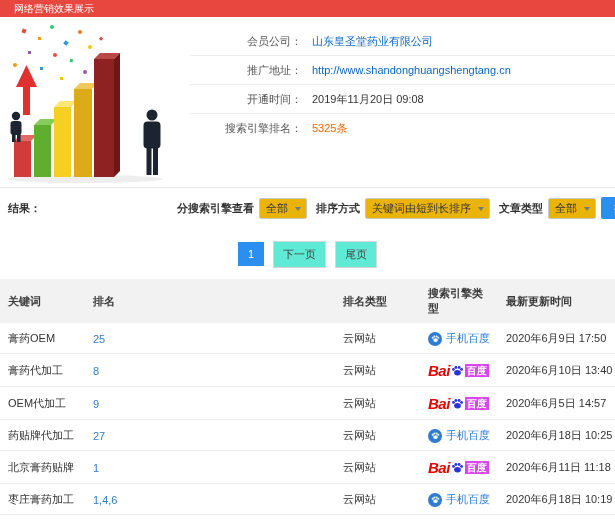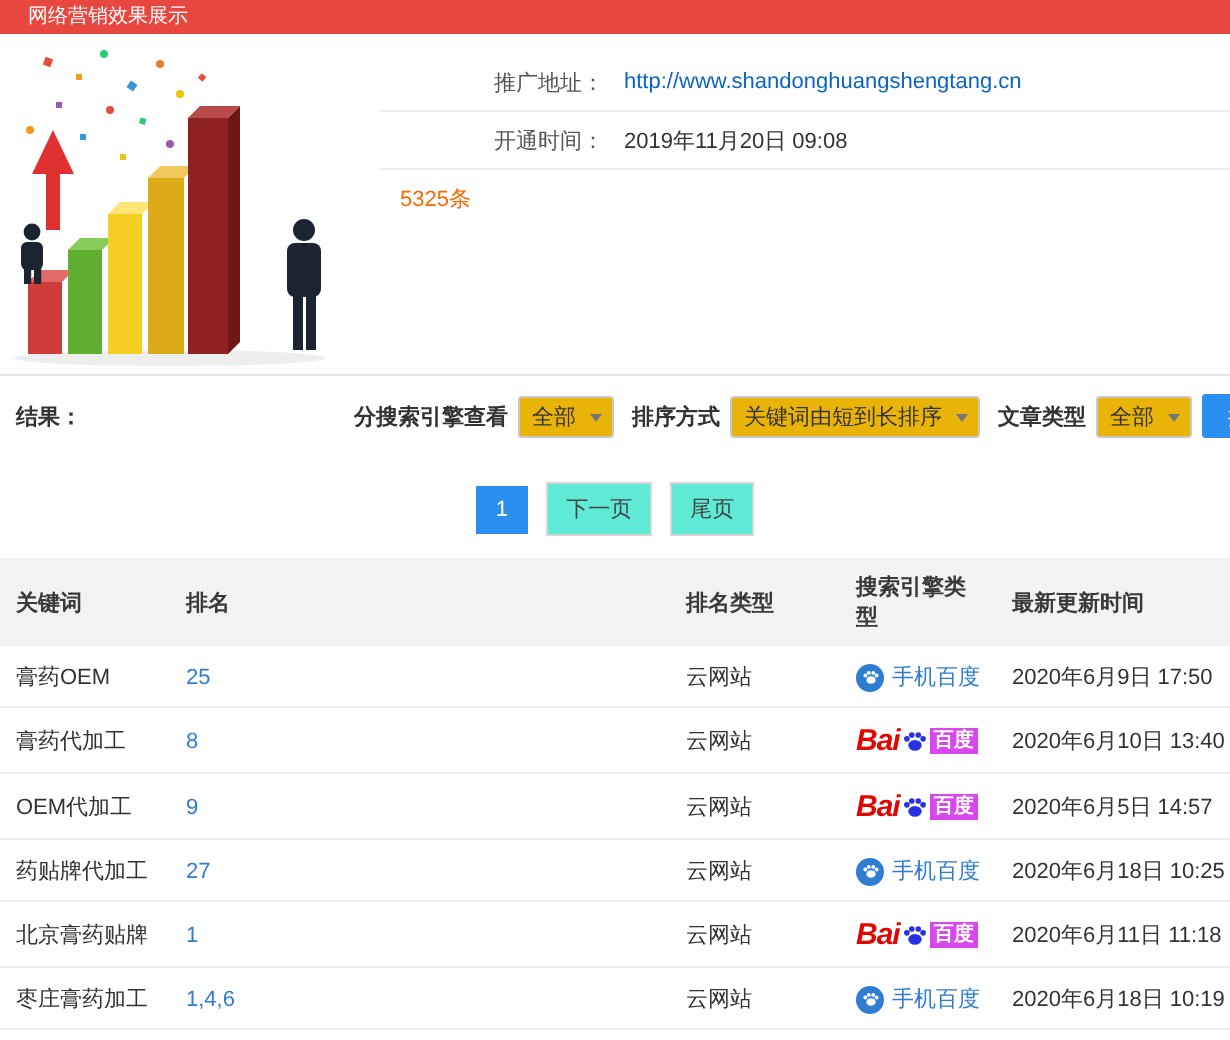--- a/index.html
+++ b/index.html
@@ -132,28 +132,33 @@
       <g fill="#1b2430">
         <circle cx="152" cy="98" r="5.5"></circle>
         <rect x="143.5" y="104.5" width="17" height="27" rx="4"></rect>
         <rect x="146.5" y="131" width="5" height="27"></rect>
         <rect x="153" y="131" width="5" height="27"></rect>
       </g>
     </svg>
   </div>
   <div class="fields">
     <div class="field-row">
+      <span class="f-label">会员公司：</span>
+      <span class="f-value link">山东皇圣堂药业有限公司</span>
+    </div>
+    <div class="field-row">
       <span class="f-label">推广地址：</span>
       <span class="f-value link">http://www.shandonghuangshengtang.cn</span>
     </div>
     <div class="field-row">
       <span class="f-label">开通时间：</span>
       <span class="f-value">2019年11月20日 09:08</span>
     </div>
     <div class="field-row">
+      <span class="f-label">搜索引擎排名：</span>
       <span class="f-value hl"><span>5325</span><span>条</span></span>
     </div>
   </div>
 </div>
 
 <div class="filter-bar">
   <span class="result-label">结果：</span>
   <div class="controls">
     <span class="ctl-label">分搜索引擎查看</span>
     <span class="sel">全部</span>

